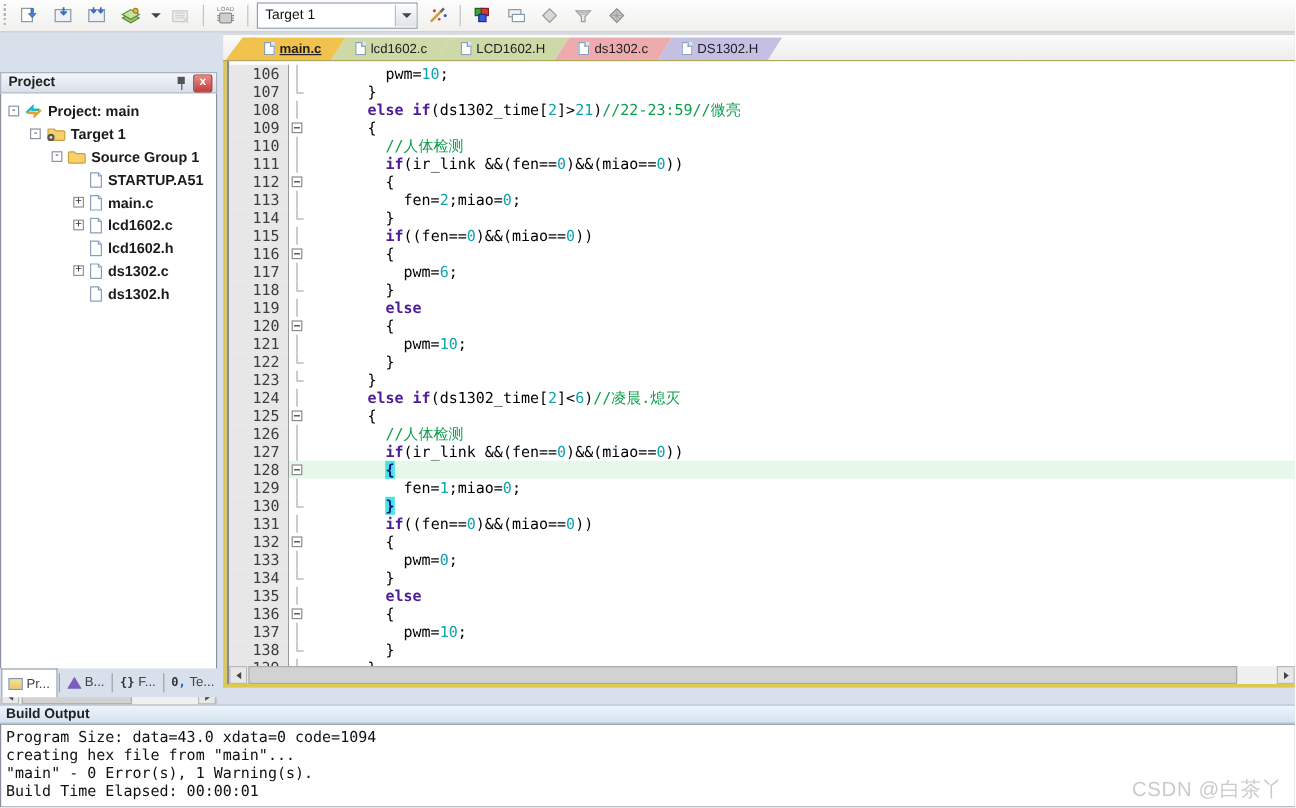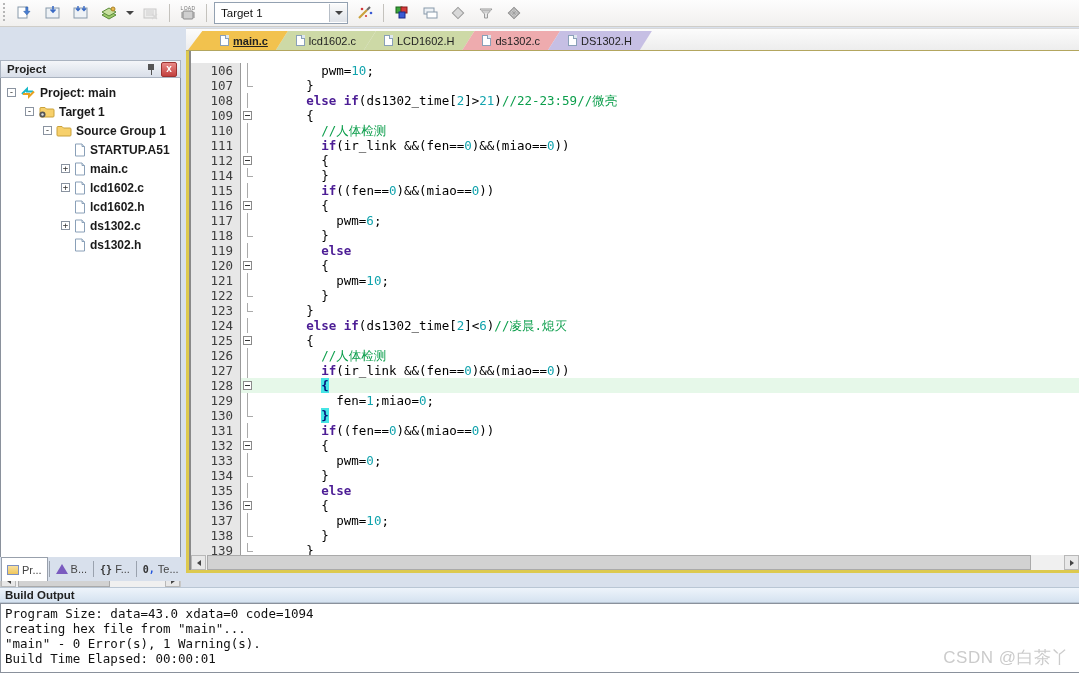--- a/index.html
+++ b/index.html
@@ -68,21 +68,21 @@
   .etab{height:19px;display:flex;align-items:center;justify-content:center;gap:4px;
         padding:0 20px;margin-right:-12px;clip-path:polygon(12px 0,100% 0,calc(100% - 12px) 100%,0 100%);
         font-size:11px;color:#222;position:relative;}
   .etab.active{font-weight:bold;z-index:5;}
   .etab.active .etab-label{text-decoration:underline;}
   .doc-ic{width:9px;height:11px;background:#fff;border:1px solid #8aa0b8;box-sizing:border-box;position:relative;}
   .doc-ic:after{content:"";position:absolute;right:-1px;top:-1px;width:3px;height:3px;background:#dde6ee;border-left:1px solid #8aa0b8;border-bottom:1px solid #8aa0b8;}
   .editor-frame{position:absolute;left:0;top:23px;right:0;bottom:0;border-left:3px solid #ddc94e;border-bottom:3px solid #ddc94e;box-sizing:border-box;}
   .code-wrap{position:absolute;left:0;top:0;right:0;bottom:15px;border-left:2px solid #8a8a8a;box-sizing:border-box;
              background:#fff;overflow:hidden;font-family:"DejaVu Sans Mono","Liberation Mono",monospace;font-size:12.5px;}
-  .code-pad{padding-top:12px;}
+  .code-pad{padding-top:3px;}
   .crow{height:15px;line-height:15px;display:flex;white-space:pre;}
   .gut{width:50px;flex:0 0 50px;background:#e7e7e7;border-right:1px solid #9a9a9a;box-sizing:border-box;
        text-align:right;padding-right:7px;color:#3d3d3d;}
   .fold{width:14px;flex:0 0 14px;position:relative;background:#fff;}
   .fold.line:before{content:"";position:absolute;left:6px;top:0;bottom:0;width:1px;background:#aaa;}
   .fold.end:before{content:"";position:absolute;left:6px;top:0;height:8px;width:1px;background:#aaa;}
   .fold.end:after{content:"";position:absolute;left:6px;top:8px;width:6px;height:1px;background:#aaa;}
   .fold .fbox{position:absolute;left:2px;top:3px;width:9px;height:9px;background:#fff;border:1px solid #8a8a8a;box-sizing:border-box;}
   .fold .fbox:after{content:"";position:absolute;left:1px;top:3px;width:5px;height:1px;background:#333;}
   .ctext{flex:1;padding-left:6px;}
@@ -370,20 +370,21 @@
     <div class="editor-frame">
       <div class="code-wrap">
         <div class="code-pad">
             <div class="crow"><span class="gut">106</span><span class="fold line"></span><span class="ctext"><span class="tk-p">        pwm=</span><span class="tk-n">10</span><span class="tk-p">;</span></span></div>
             <div class="crow"><span class="gut">107</span><span class="fold end"></span><span class="ctext"><span class="tk-p">      }</span></span></div>
             <div class="crow"><span class="gut">108</span><span class="fold line"></span><span class="ctext"><span class="tk-p">      </span><span class="tk-k">else</span><span class="tk-p"> </span><span class="tk-k">if</span><span class="tk-p">(ds1302_time[</span><span class="tk-n">2</span><span class="tk-p">]&gt;</span><span class="tk-n">21</span><span class="tk-p">)</span><span class="tk-c">//22-23:59//微亮</span></span></div>
             <div class="crow"><span class="gut">109</span><span class="fold minus"><span class="fbox"></span></span><span class="ctext"><span class="tk-p">      {</span></span></div>
             <div class="crow"><span class="gut">110</span><span class="fold line"></span><span class="ctext"><span class="tk-p">        </span><span class="tk-c">//人体检测</span></span></div>
             <div class="crow"><span class="gut">111</span><span class="fold line"></span><span class="ctext"><span class="tk-p">        </span><span class="tk-k">if</span><span class="tk-p">(ir_link &amp;&amp;(fen==</span><span class="tk-n">0</span><span class="tk-p">)&amp;&amp;(miao==</span><span class="tk-n">0</span><span class="tk-p">))</span></span></div>
             <div class="crow"><span class="gut">112</span><span class="fold minus"><span class="fbox"></span></span><span class="ctext"><span class="tk-p">        {</span></span></div>
+            <div class="crow"><span class="gut">113</span><span class="fold line"></span><span class="ctext"><span class="tk-p">          fen=</span><span class="tk-n">2</span><span class="tk-p">;miao=</span><span class="tk-n">0</span><span class="tk-p">;</span></span></div>
             <div class="crow"><span class="gut">114</span><span class="fold end"></span><span class="ctext"><span class="tk-p">        }</span></span></div>
             <div class="crow"><span class="gut">115</span><span class="fold line"></span><span class="ctext"><span class="tk-p">        </span><span class="tk-k">if</span><span class="tk-p">((fen==</span><span class="tk-n">0</span><span class="tk-p">)&amp;&amp;(miao==</span><span class="tk-n">0</span><span class="tk-p">))</span></span></div>
             <div class="crow"><span class="gut">116</span><span class="fold minus"><span class="fbox"></span></span><span class="ctext"><span class="tk-p">        {</span></span></div>
             <div class="crow"><span class="gut">117</span><span class="fold line"></span><span class="ctext"><span class="tk-p">          pwm=</span><span class="tk-n">6</span><span class="tk-p">;</span></span></div>
             <div class="crow"><span class="gut">118</span><span class="fold end"></span><span class="ctext"><span class="tk-p">        }</span></span></div>
             <div class="crow"><span class="gut">119</span><span class="fold line"></span><span class="ctext"><span class="tk-p">        </span><span class="tk-k">else</span></span></div>
             <div class="crow"><span class="gut">120</span><span class="fold minus"><span class="fbox"></span></span><span class="ctext"><span class="tk-p">        {</span></span></div>
             <div class="crow"><span class="gut">121</span><span class="fold line"></span><span class="ctext"><span class="tk-p">          pwm=</span><span class="tk-n">10</span><span class="tk-p">;</span></span></div>
             <div class="crow"><span class="gut">122</span><span class="fold end"></span><span class="ctext"><span class="tk-p">        }</span></span></div>
             <div class="crow"><span class="gut">123</span><span class="fold end"></span><span class="ctext"><span class="tk-p">      }</span></span></div>

